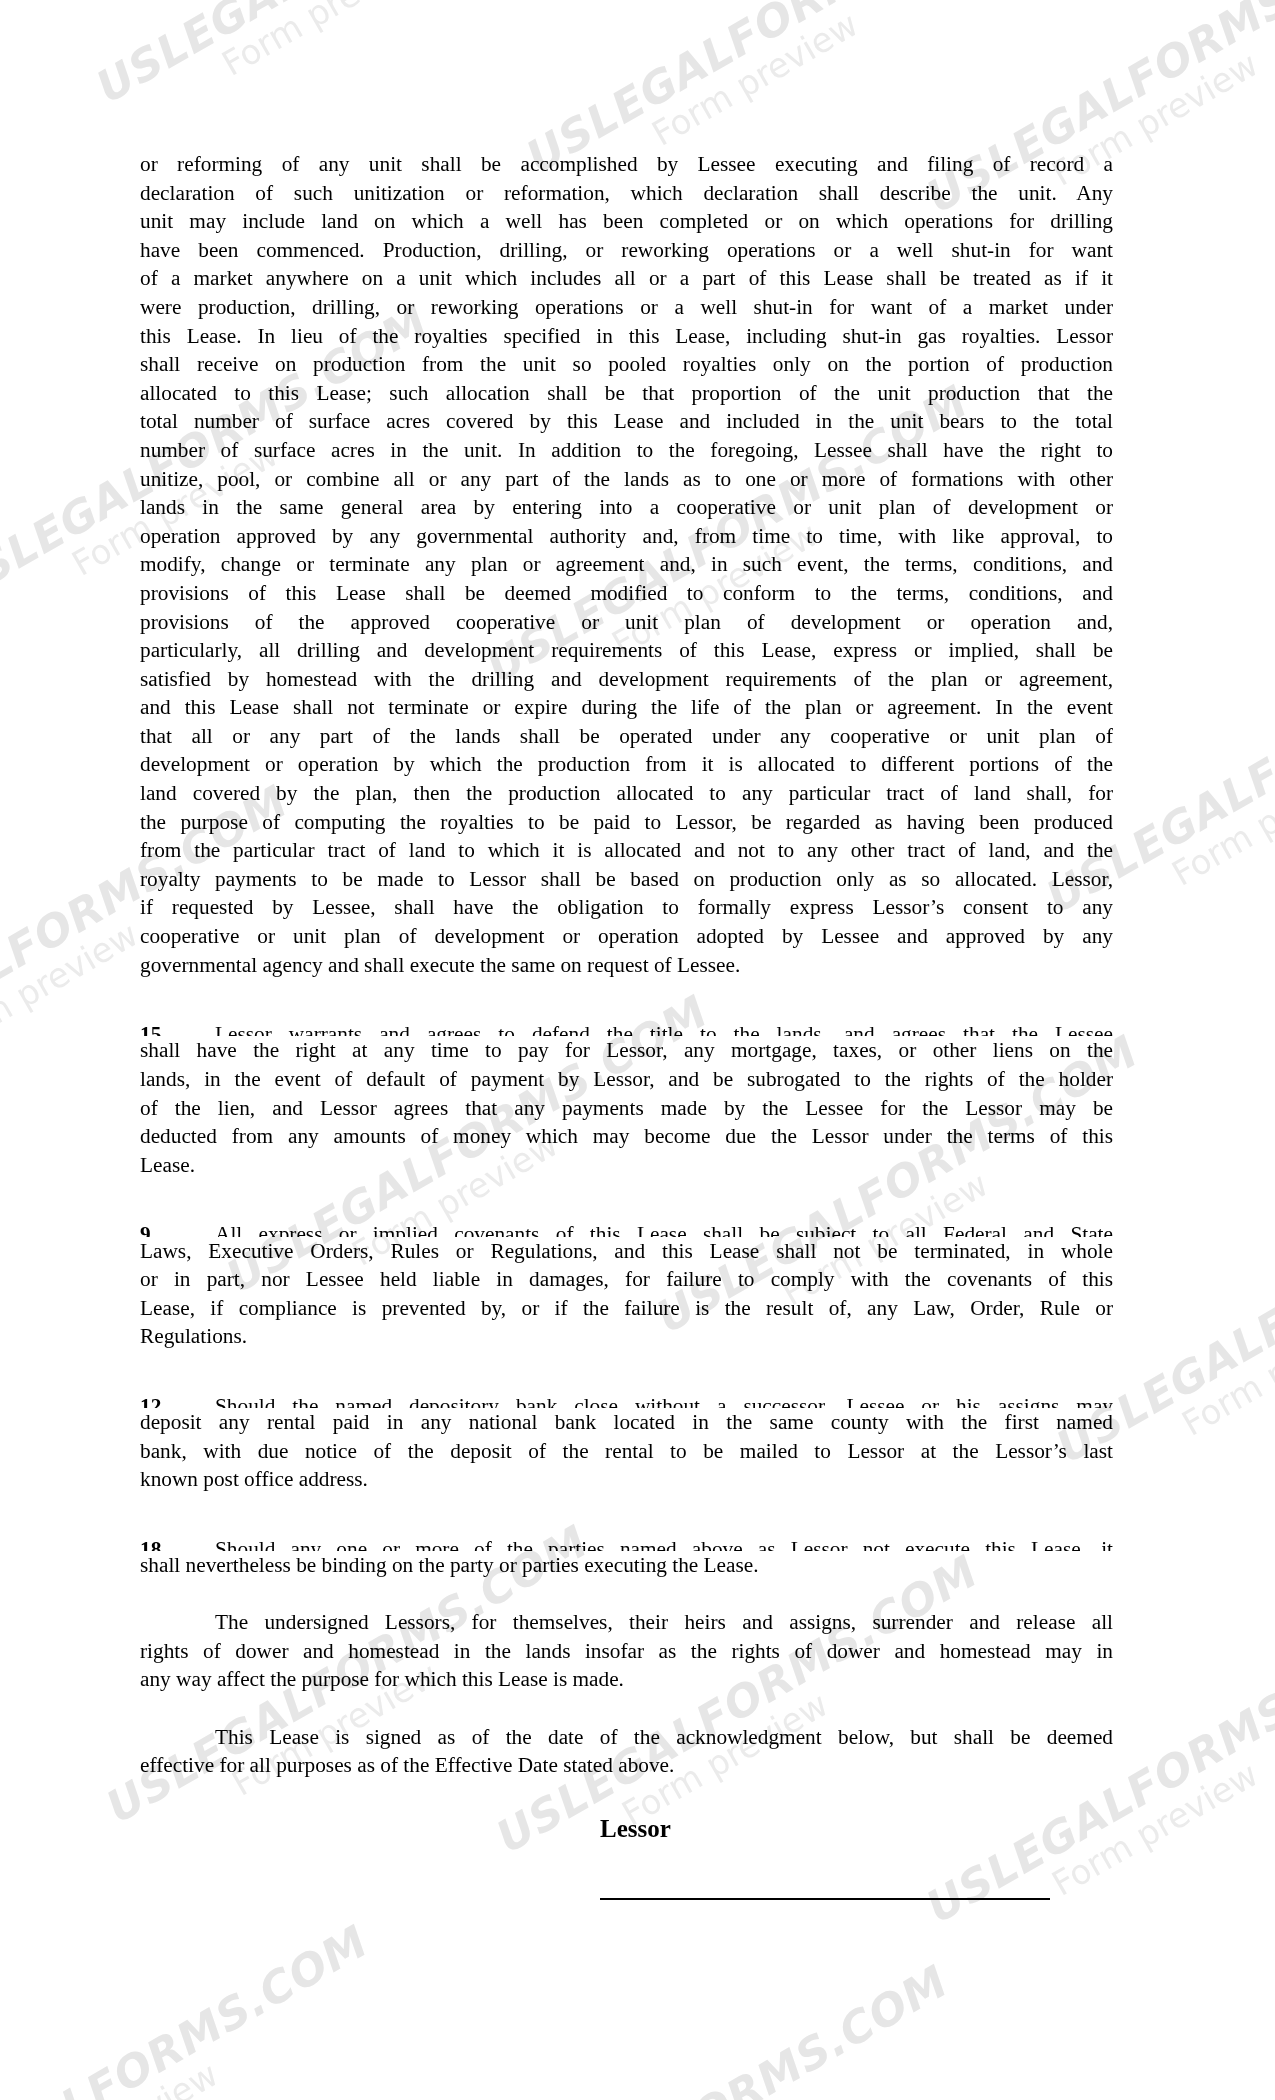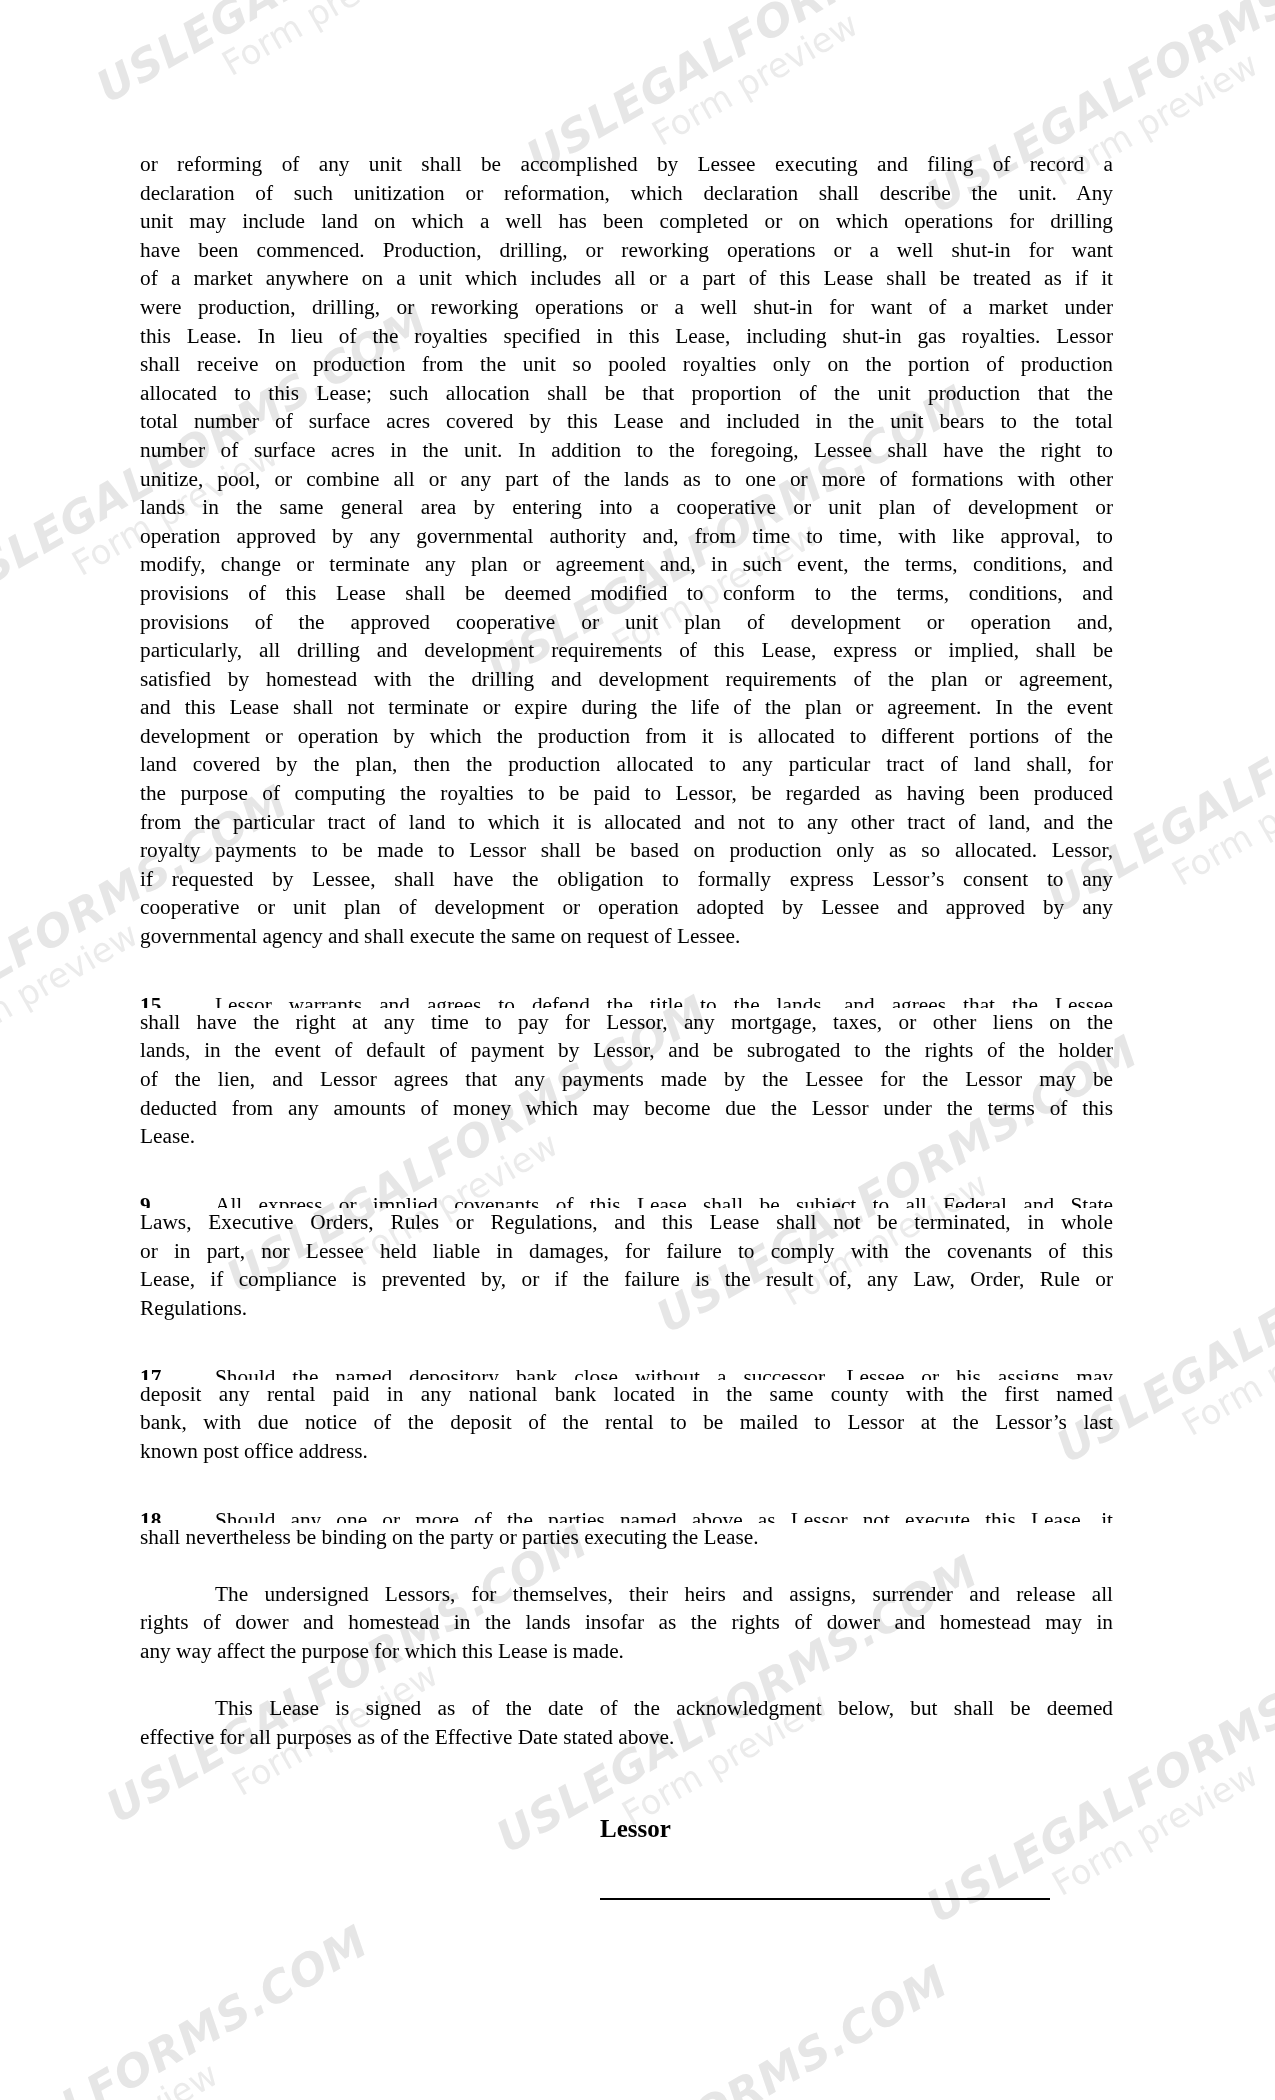--- a/index.html
+++ b/index.html
@@ -135,20 +135,21 @@
       <span class="line">number of surface acres in the unit.  In addition to the foregoing, Lessee shall have the right to</span>
       <span class="line">unitize, pool, or combine all or any part of the lands as to one or more of formations with other</span>
       <span class="line">lands in the same general area by entering into a cooperative or unit plan of development or</span>
       <span class="line">operation approved by any governmental authority and, from time to time, with like approval, to</span>
       <span class="line">modify, change or terminate any plan or agreement and, in such event, the terms, conditions, and</span>
       <span class="line">provisions of this Lease shall be deemed modified to conform to the terms, conditions, and</span>
       <span class="line">provisions of the approved cooperative or unit plan of development or operation and,</span>
       <span class="line">particularly, all drilling and development requirements of this Lease, express or implied, shall be</span>
       <span class="line">satisfied by homestead with the drilling and development requirements of the plan or agreement,</span>
       <span class="line">and this Lease shall not terminate or expire during the life of the plan or agreement.  In the event</span>
+      <span class="line">that all or any part of the lands shall be operated under any cooperative or unit plan of</span>
       <span class="line">development or operation by which the production from it is allocated to different portions of the</span>
       <span class="line">land covered by the plan, then the production allocated to any particular tract of land shall, for</span>
       <span class="line">the purpose of computing the royalties to be paid to Lessor, be regarded as having been produced</span>
       <span class="line">from the particular tract of land to which it is allocated and not to any other tract of land, and the</span>
       <span class="line">royalty payments to be made to Lessor shall be based on production only as so allocated.  Lessor,</span>
       <span class="line">if requested by Lessee, shall have the obligation to formally express Lessor’s consent to any</span>
       <span class="line">cooperative or unit plan of development or operation adopted by Lessee and approved by any</span>
       <span class="line last">governmental agency and shall execute the same on request of Lessee.</span>
     </div>
 
@@ -163,21 +164,21 @@
 
     <div class="para">
       <span class="line"><span class="num">9.</span><span>All express or implied covenants of this Lease shall be subject to all Federal and State</span></span>
       <span class="line">Laws, Executive Orders, Rules or Regulations, and this Lease shall not be terminated, in whole</span>
       <span class="line">or in part, nor Lessee held liable in damages, for failure to comply with the covenants of this</span>
       <span class="line">Lease, if compliance is prevented by, or if the failure is the result of, any Law, Order, Rule or</span>
       <span class="line last">Regulations.</span>
     </div>
 
     <div class="para">
-      <span class="line"><span class="num">17.</span><span>Should the named depository bank close without a successor, Lessee or his assigns may</span></span>
+      <span class="line"><span class="num">12.</span><span>Should the named depository bank close without a successor, Lessee or his assigns may</span></span>
       <span class="line">deposit any rental paid in any national bank located in the same county with the first named</span>
       <span class="line">bank, with due notice of the deposit of the rental to be mailed to Lessor at the Lessor’s last</span>
       <span class="line last">known post office address.</span>
     </div>
 
     <div class="para">
       <span class="line"><span class="num">18.</span><span>Should any one or more of the parties named above as Lessor not execute this Lease, it</span></span>
       <span class="line last">shall nevertheless be binding on the party or parties executing the Lease.</span>
     </div>
 

